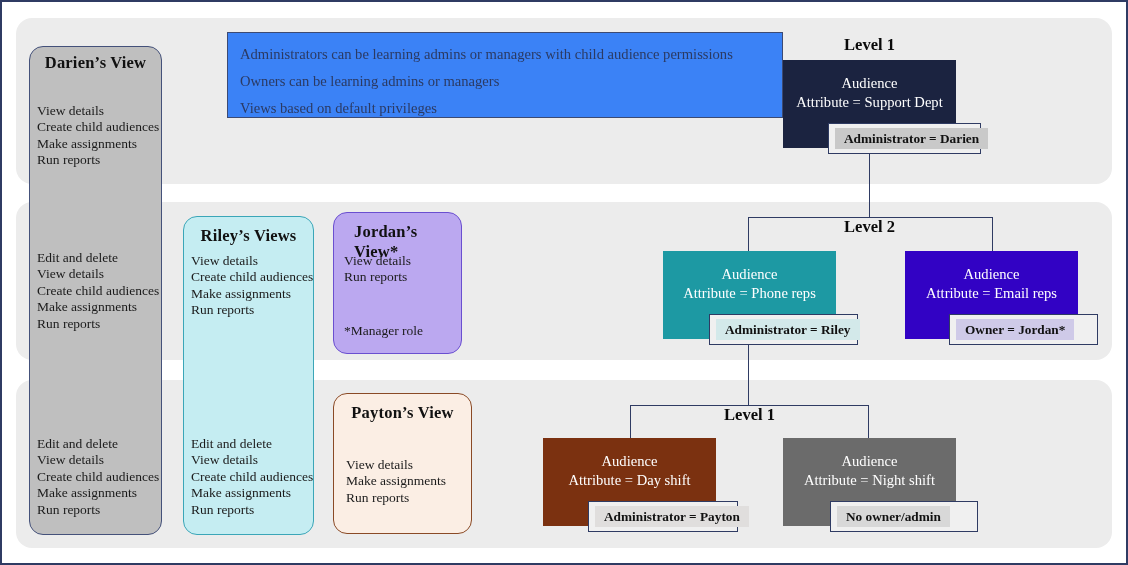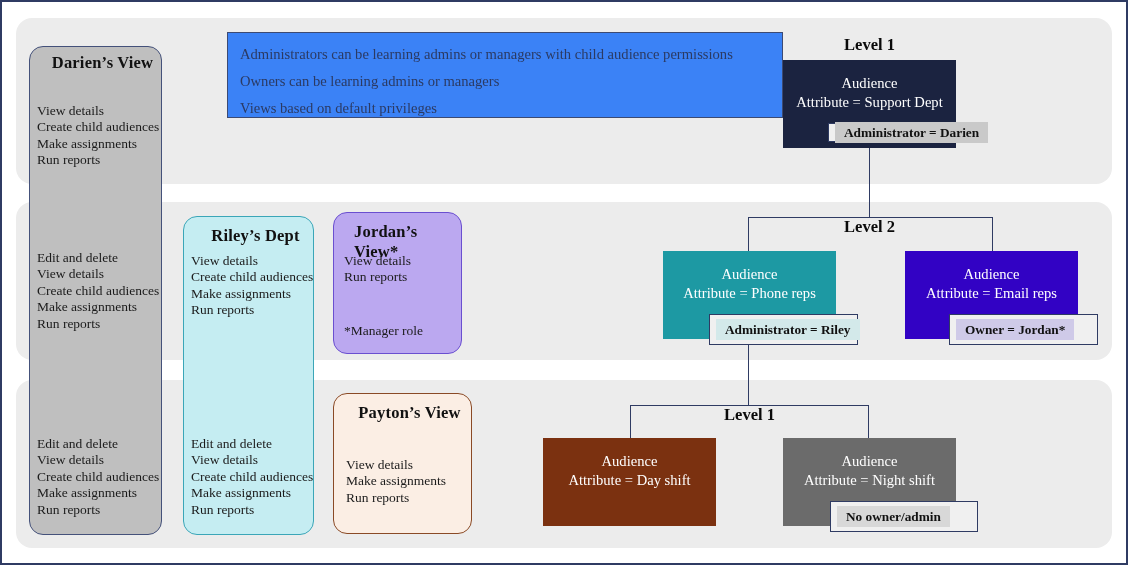--- a/index.html
+++ b/index.html
@@ -38,21 +38,21 @@
     left:331px;top:210px;width:129px;height:142px;
     background:#bba8f0;border:1.3px solid #6a4fd0;
   }
   #payton-col{
     left:331px;top:391px;width:139px;height:141px;
     background:#fbeee4;border:1.3px solid #8a4a26;
   }
 
   .view-title{
     font-weight:bold;font-size:16.5px;color:#111;
-    text-align:center;letter-spacing:.2px;padding-left:7px;
+    text-align:center;letter-spacing:.2px;
   }
   .perm-list{
     font-size:13.5px;color:#1b1b1b;line-height:16.4px;
     white-space:pre-line;
   }
   .note-small{font-size:13.5px;color:#1b1b1b;}
 
   .abs{position:absolute;}
 
   
@@ -116,21 +116,21 @@
 View details
 Create child audiences
 Make assignments
 Run reports</div>
   <div class="abs perm-list" style="left:35px;top:434px;width:130px;">Edit and delete
 View details
 Create child audiences
 Make assignments
 Run reports</div>
 
-  <div class="abs view-title" style="left:181px;top:224px;width:131px;">Riley’s Dept</div>
+  <div class="abs view-title" style="left:181px;top:224px;width:131px;">Riley’s Views</div>
   <div class="abs perm-list" style="left:189px;top:251px;width:128px;">View details
 Create child audiences
 Make assignments
 Run reports</div>
   <div class="abs perm-list" style="left:189px;top:434px;width:128px;">Edit and delete
 View details
 Create child audiences
 Make assignments
 Run reports</div>
 
@@ -159,38 +159,41 @@
   <div class="conn h" style="left:628px;top:403px;width:239px;"></div>
   <div class="conn v" style="left:628px;top:403px;height:33px;"></div>
   <div class="conn v" style="left:866px;top:403px;height:33px;"></div>
 
   <div class="level-title" style="left:800px;top:33px;width:135px;">Level 1</div>
   <div class="level-title" style="left:800px;top:215px;width:135px;">Level 2</div>
   <div class="level-title" style="left:680px;top:403px;width:135px;">Level 1</div>
 
   <div class="aud-box" style="left:781px;top:58px;width:173px;height:88px;background:#1b2340;">Audience
 Attribute = Support Dept</div>
-  <div class="role-box" style="left:826px;top:121px;width:153px;height:19px;">
+  <div class="role-box" style="left:826px;top:121px;width:153px;height:31px;">
     <span class="role-inner" style="background:#c9c9c9;">Administrator = Darien</span>
   </div>
 
   <div class="aud-box" style="left:661px;top:249px;width:173px;height:88px;background:#1d99a3;">Audience
 Attribute = Phone reps</div>
   <div class="role-box" style="left:707px;top:312px;width:149px;height:31px;">
     <span class="role-inner" style="background:#d3e9ea;">Administrator = Riley</span>
   </div>
 
   <div class="aud-box" style="left:903px;top:249px;width:173px;height:88px;background:#3202c4;">Audience
 Attribute = Email reps</div>
   <div class="role-box" style="left:947px;top:312px;width:149px;height:31px;">
     <span class="role-inner" style="background:#cfcae8;">Owner = Jordan*</span>
   </div>
 
   <div class="aud-box" style="left:541px;top:436px;width:173px;height:88px;background:#7b3110;">Audience
 Attribute = Day shift</div>
+  <div class="role-box" style="left:586px;top:499px;width:150px;height:31px;">
+    <span class="role-inner" style="background:#e0dedd;">Administrator = Payton</span>
+  </div>
 
   <div class="aud-box" style="left:781px;top:436px;width:173px;height:88px;background:#6b6b6b;">Audience
 Attribute = Night shift</div>
   <div class="role-box" style="left:828px;top:499px;width:148px;height:31px;">
     <span class="role-inner" style="background:#d8d8d8;">No owner/admin</span>
   </div>
 
 </div>
 
 </body></html>

